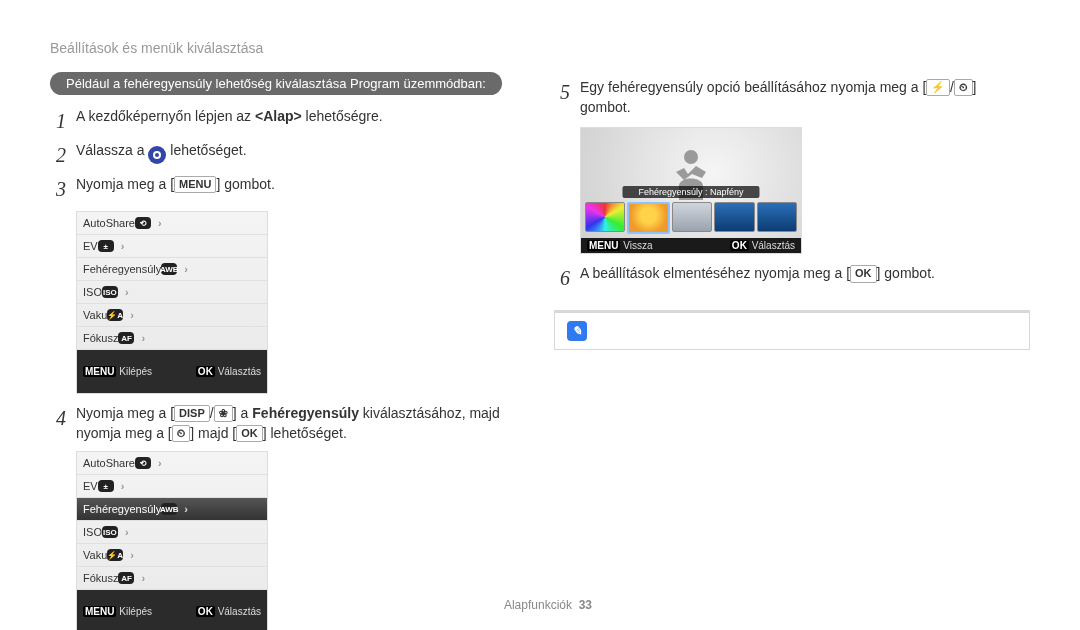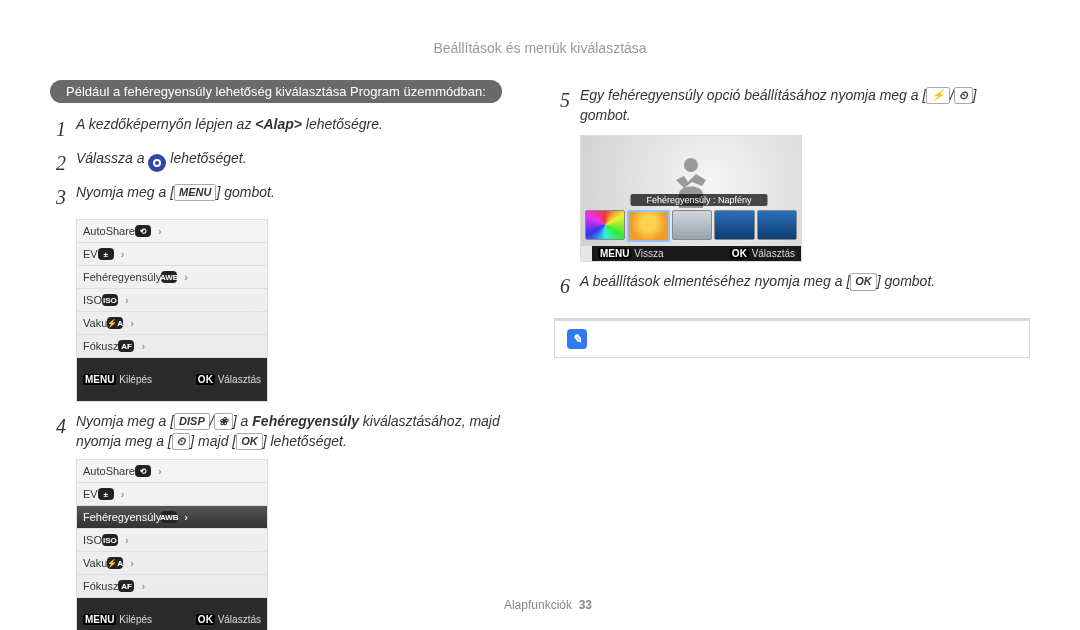--- a/index.html
+++ b/index.html
@@ -12,22 +12,21 @@
     background: #fff;
     position: relative;
     font-size: 14px;
   }
   .page {
     padding: 40px 50px 20px 50px;
   }
   .breadcrumb {
     color: #999;
     font-size: 14px;
-    margin-bottom: 24px;
-    text-align: center;
+    margin-bottom: 16px;
   }
   .columns {
     display: flex;
     gap: 28px;
   }
   .col {
     flex: 1;
     min-width: 0;
   }
   .pill-header {
@@ -46,21 +45,21 @@
     line-height: 1.4;
   }
   .step-num {
     font-family: Georgia, 'Times New Roman', serif;
     font-style: italic;
     font-size: 20px;
     color: #333;
     flex: 0 0 16px;
     text-align: right;
   }
-  .step-text { flex: 1; font-style: italic; }
+  .step-text { flex: 1; }
   .inline-icon {
     display: inline-flex;
     align-items: center;
     justify-content: center;
     width: 18px; height: 18px;
     background: #3246a8;
     border-radius: 50%;
     vertical-align: -4px;
     position: relative;
   }
@@ -135,35 +134,34 @@
   .silhouette {
     position:absolute; bottom:36px; left:50%; transform:translateX(-50%);
     width:50px; height:60px;
   }
   .silhouette svg { width:100%; height:100%; }
   .wb-label {
     position:absolute; bottom:40px; left:50%; transform:translateX(-50%);
     background:rgba(0,0,0,.7); color:#fff; font-size:9px;
     padding:1px 16px; border-radius:2px;
     white-space:nowrap;
-    margin-left:8px;
   }
   .wb-row {
     position:absolute; bottom:4px; left:4px; right:4px;
     display:flex; gap:2px;
   }
   .wb-swatch {
     flex:1; height:28px; border-radius:2px; border:1px solid #888;
     background:#888;
     position:relative;
   }
   .wb-swatch.active { border:2px solid #8ec1ff; }
   .preview-footer {
     background:#1a1a1a; color:#ddd; font-size:10px;
-    padding:2px 6px; display:flex; justify-content:space-between;margin-left:11px;
+    padding:2px 6px; display:flex; justify-content:space-between;
   }
   .note-box {
     display:flex; align-items:center; gap:12px;
     border:1px solid #d8d8d8; border-top-width:3px;
     padding:8px 12px; margin: 18px 0 0 0;
     font-size:12px;
   }
   .note-icon {
     width:20px;height:20px;border-radius:4px;background:#2f7af0;
     color:#fff; display:flex;align-items:center;justify-content:center;

